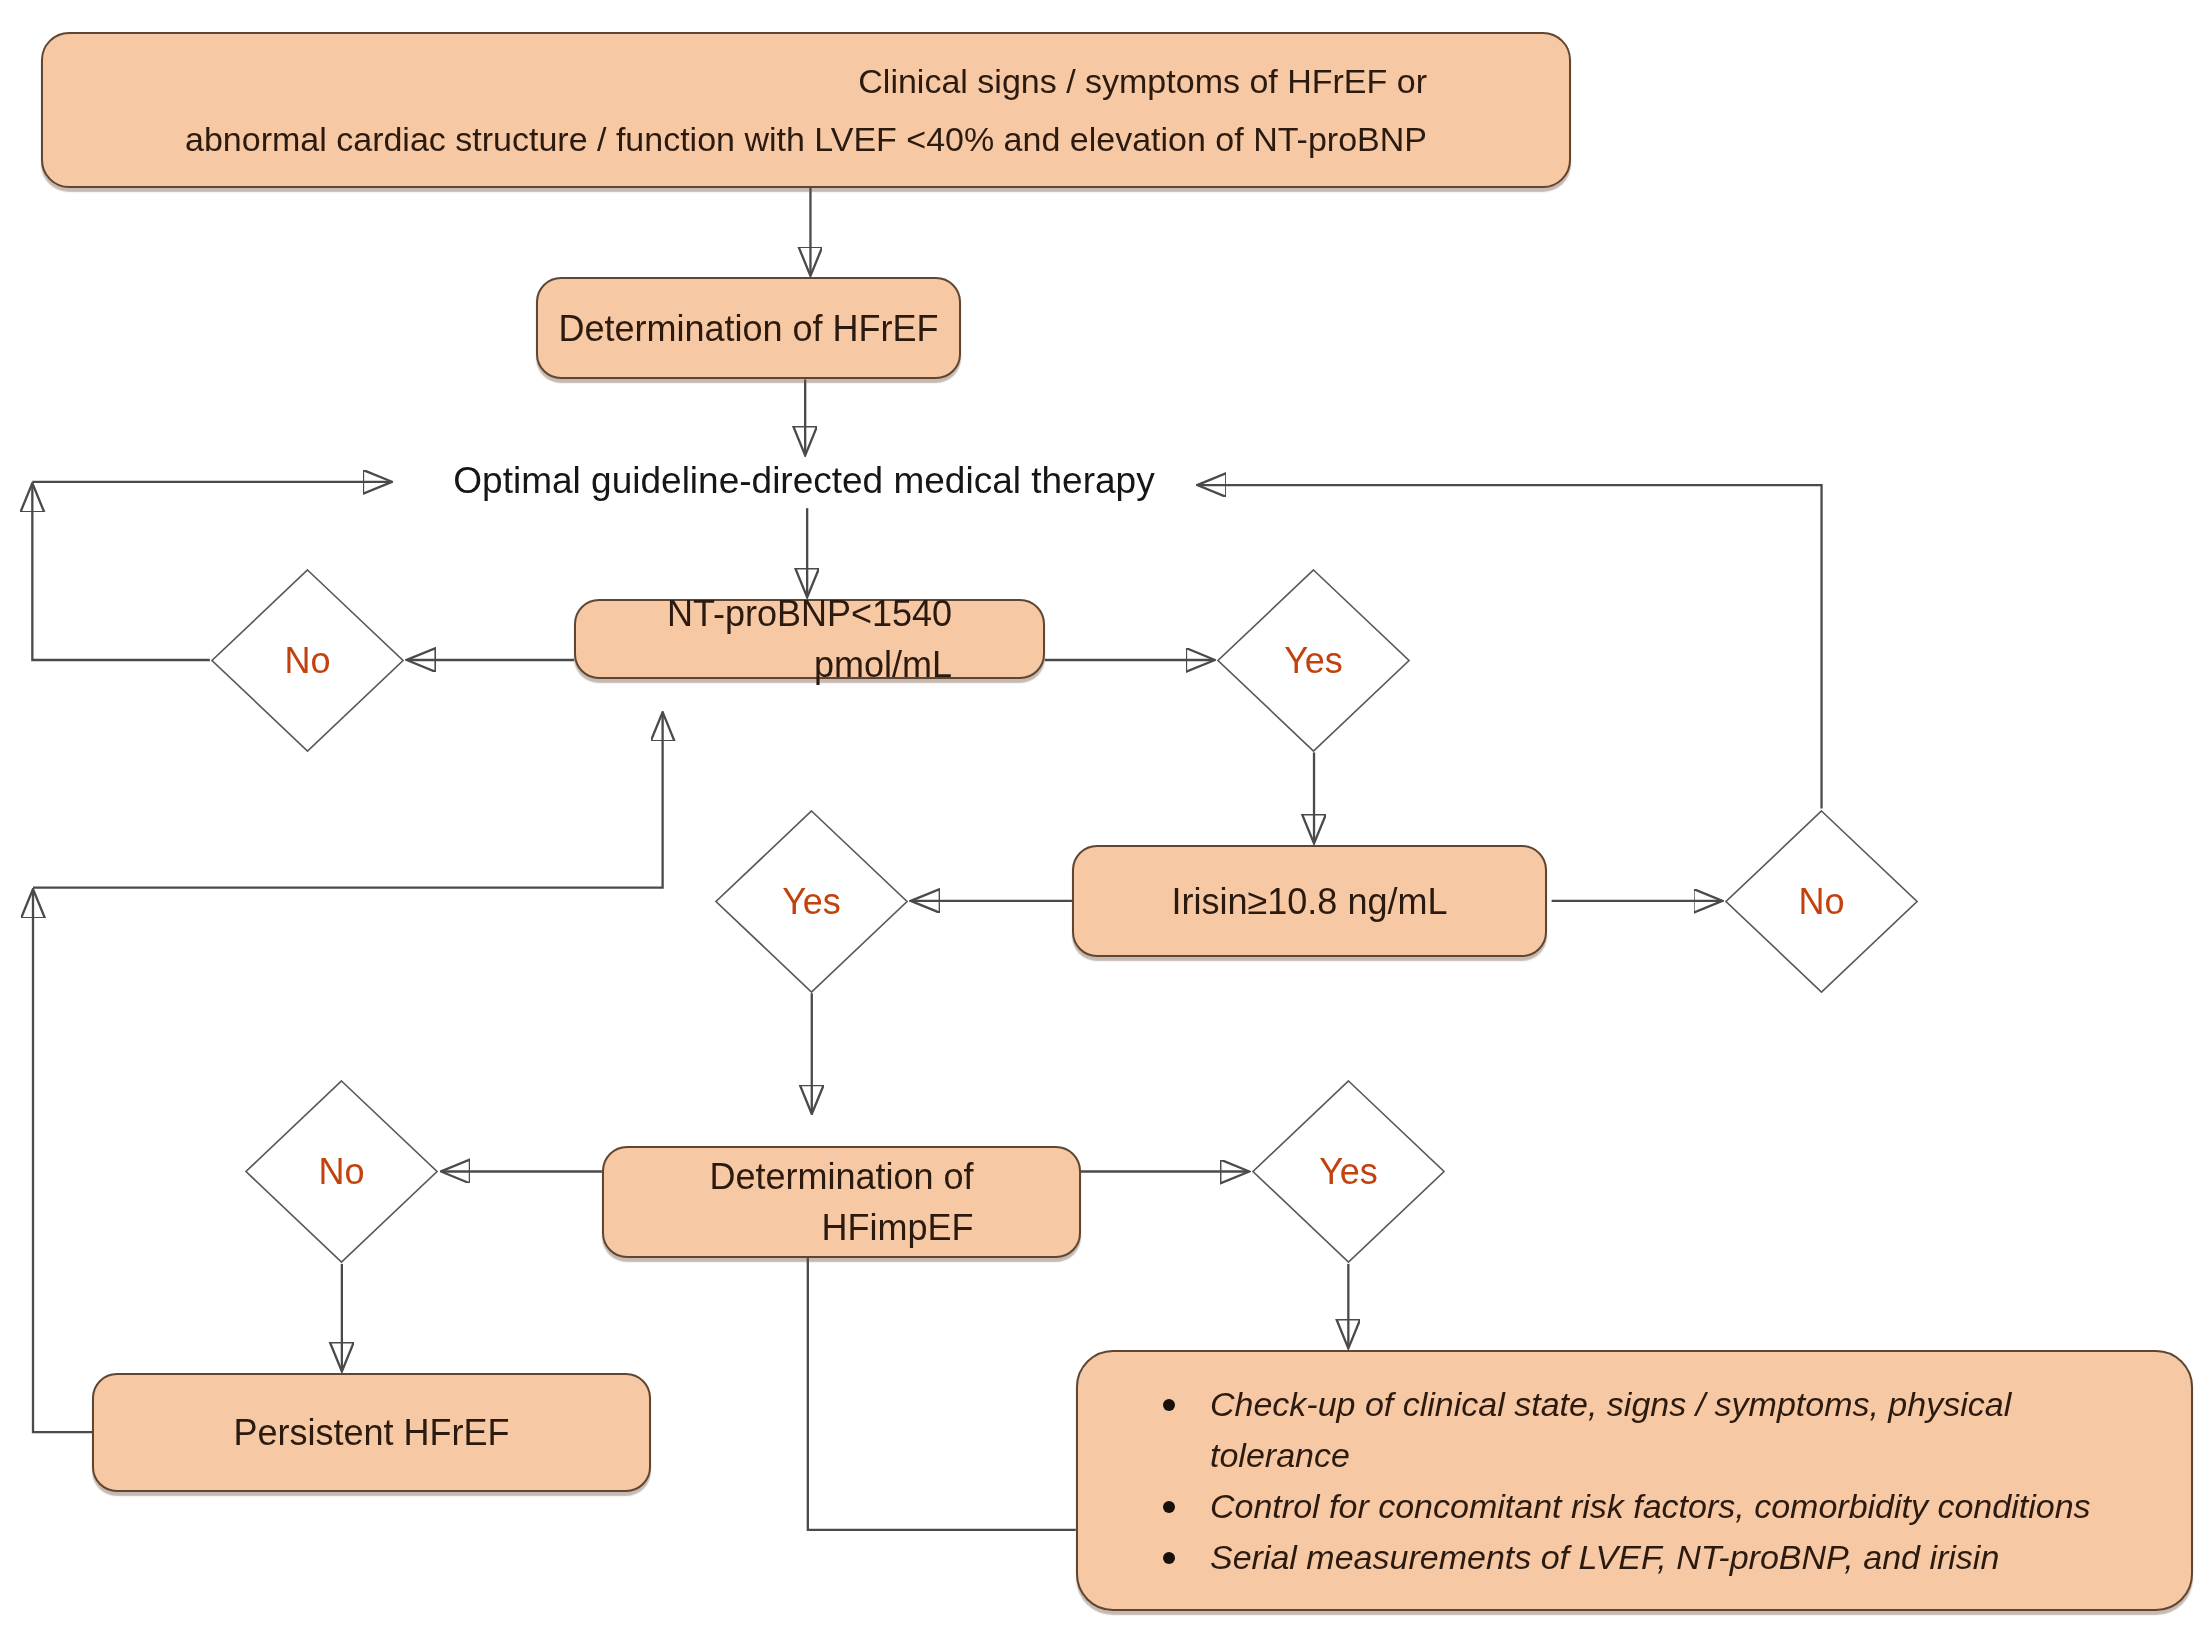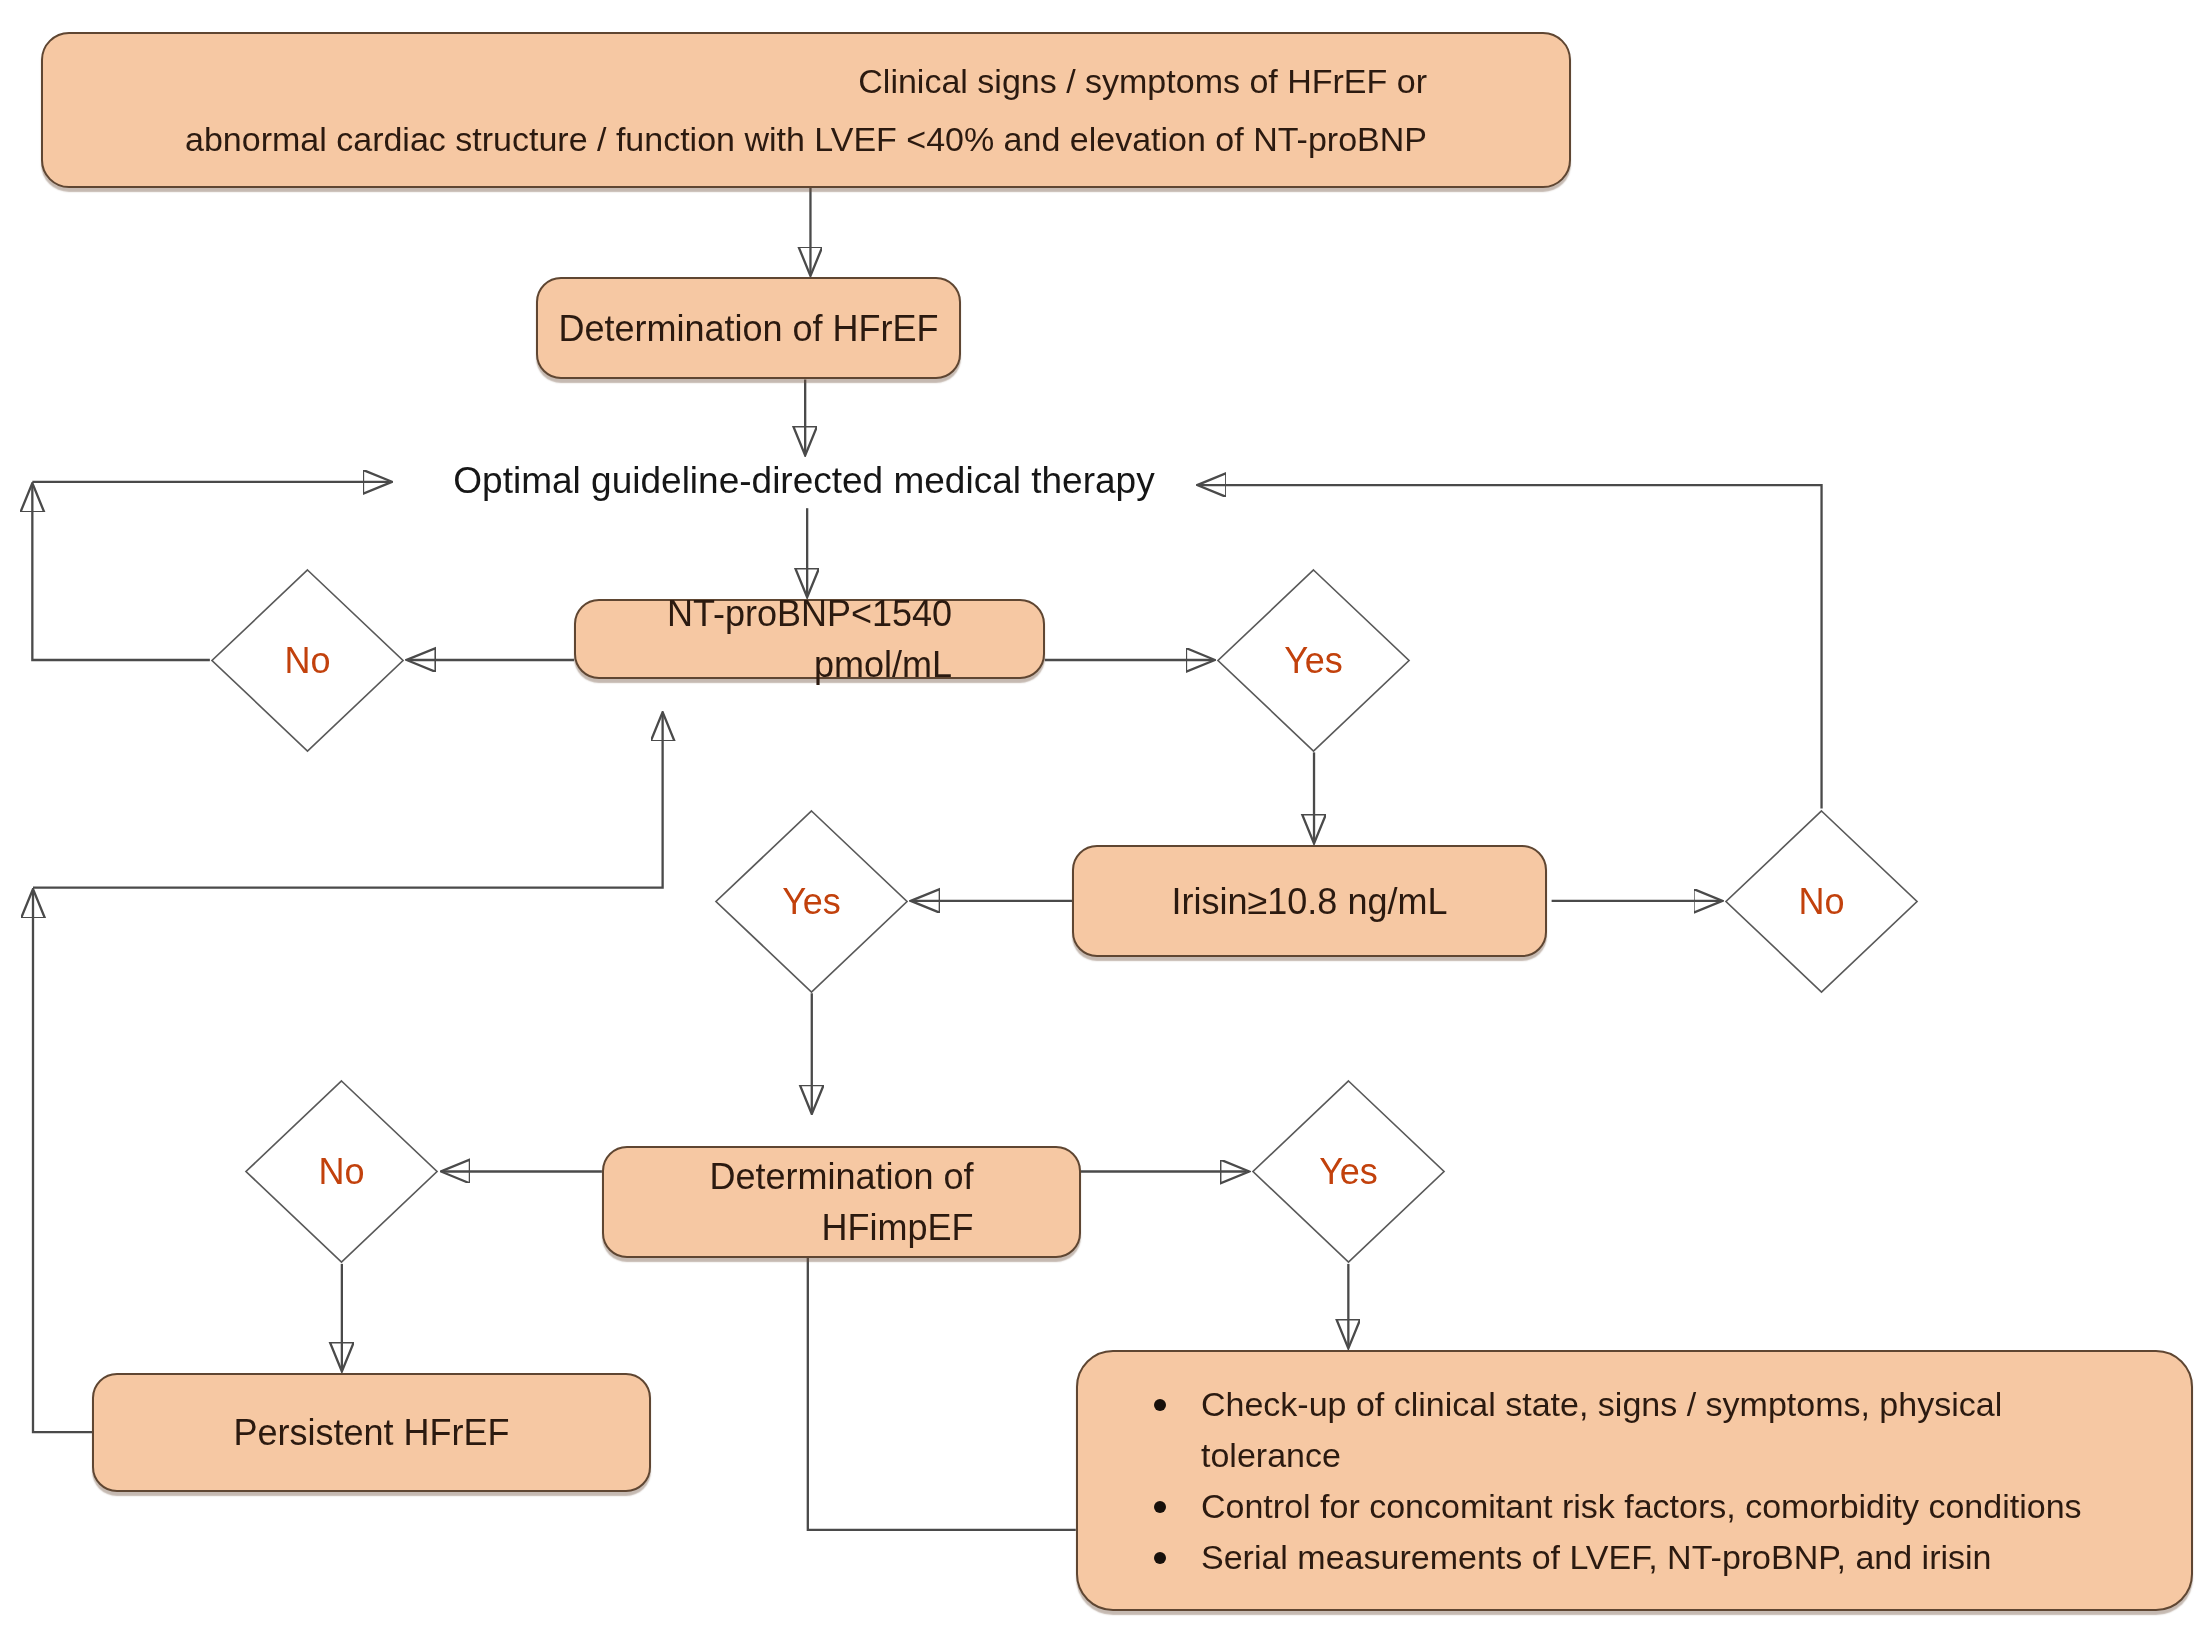--- a/index.html
+++ b/index.html
@@ -38,22 +38,23 @@
     position:absolute;left:0;top:0;right:0;bottom:0;
     display:flex;align-items:center;justify-content:center;
     color:#c2410c;font-size:36px;
   }
   .bullets{
     justify-content:flex-start;align-items:center;
     text-align:left;border-radius:37px;
     font-size:34px;line-height:51px;
   }
   .bullets ul{
-    margin:3px;padding:0 40px 0 66px;
+    margin:12px;padding:0 40px 0 66px;
     list-style:none;
+    font-style:italic;
   }
   .bullets li{
     position:relative;
     padding-left:54px;
   }
   .bullets li::before{
     content:"";
     position:absolute;left:6.6px;top:20px;
     width:12px;height:12px;border-radius:50%;
     background:#17100b;

